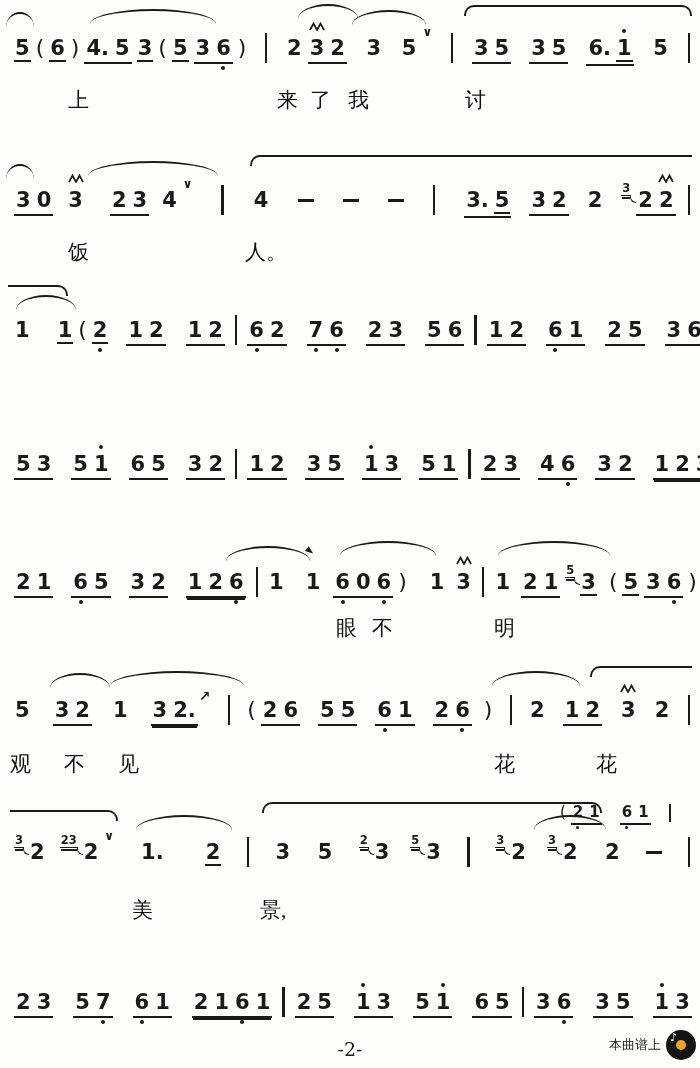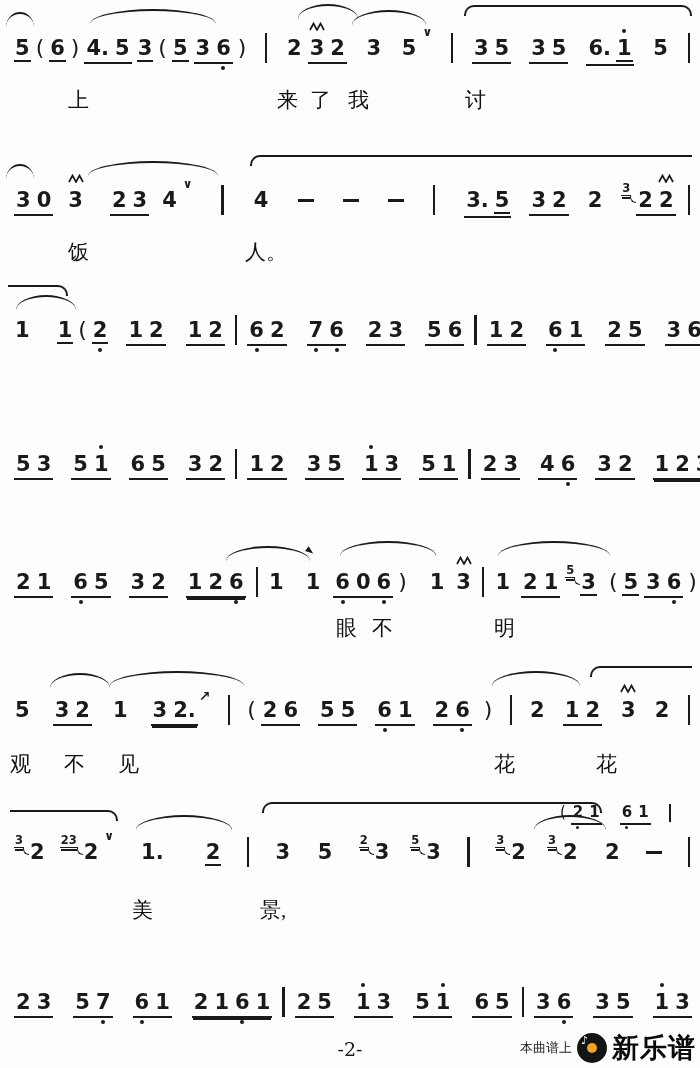--- a/index.html
+++ b/index.html
@@ -586,15 +586,14 @@
         </div>
       </div>
     </div>
   <div class="pagenum">-2-</div>
   <div class="wm">
     <span class="attr">本曲谱上</span>
     <span class="disc">
         <i class="nn">♪</i>
         <i class="c"></i>
       </span>
-    <span class="brand">新乐谱</span>
   </div>
 </div>
 
 </body></html>

